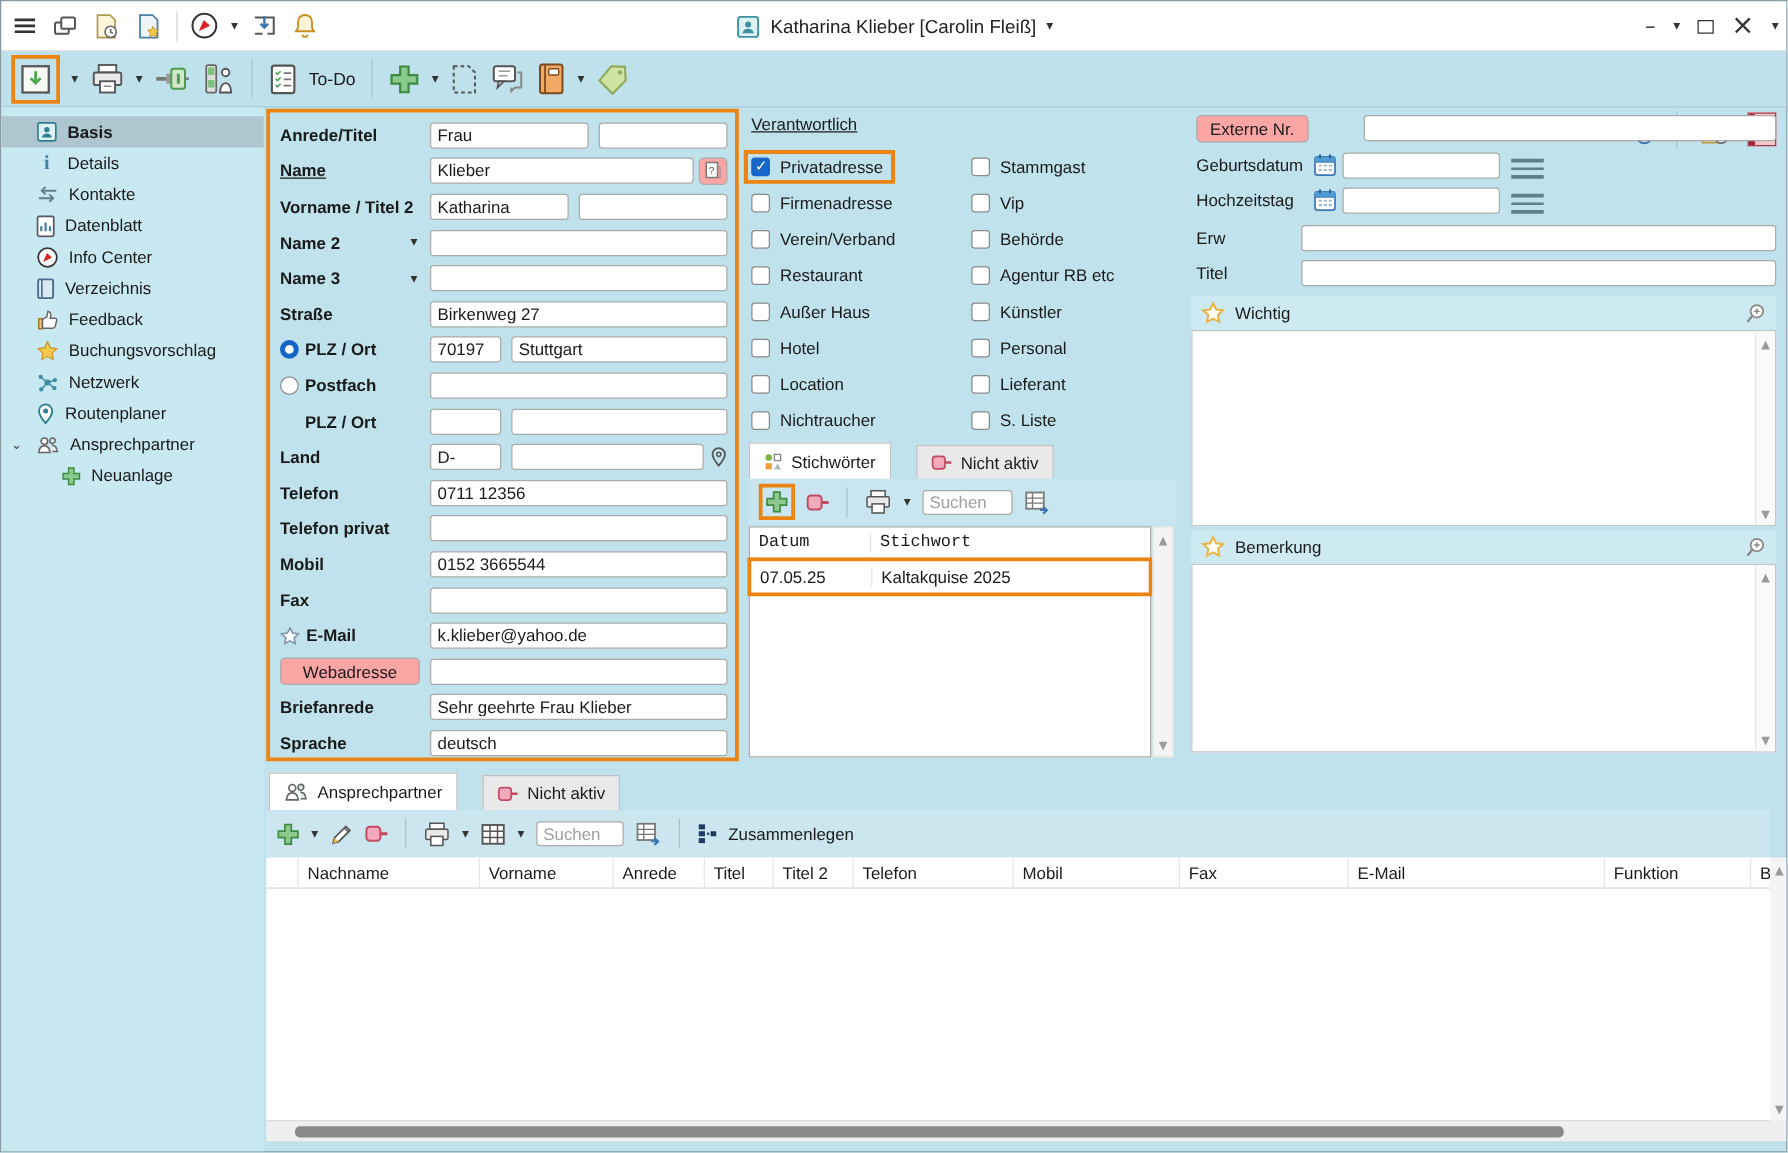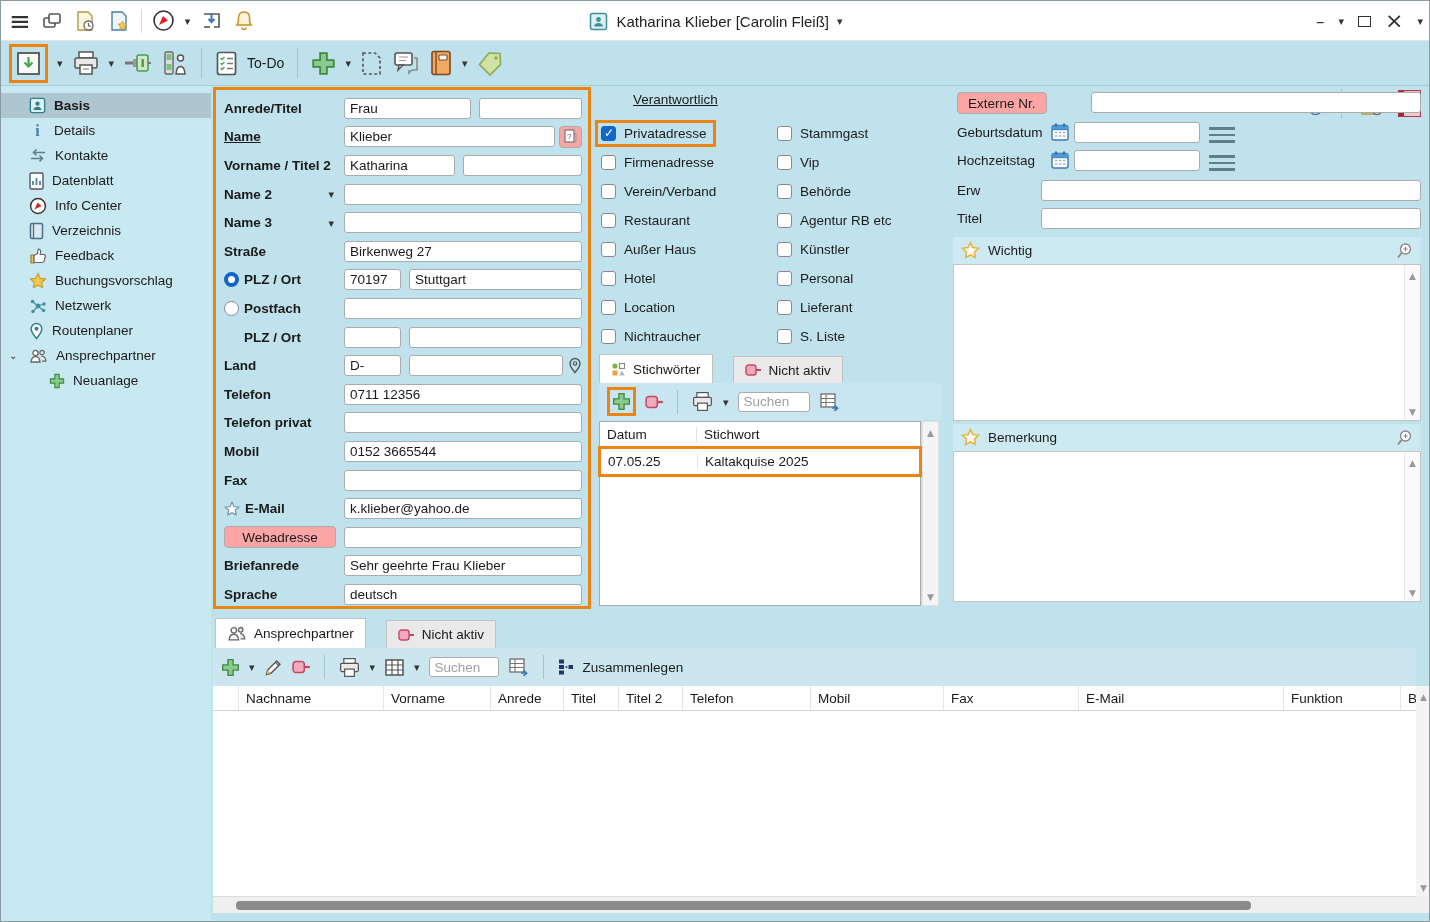--- a/index.html
+++ b/index.html
@@ -50,35 +50,35 @@
   .in.full { flex:1; min-width:0; }
   .gap { width:8px; flex:none; }
   .cb { width:15px; height:15px; border:1px solid #8a8a8a; border-radius:3px; background:#fff; flex:none; position:relative; }
   .cb.on { background:#1467c8; border-color:#1467c8; }
   .cb.on::after { content:"✓"; position:absolute; left:2px; top:-1px; color:#fff; font-size:12px; }
   .radio { width:15px; height:15px; border-radius:50%; border:1px solid #8a8a8a; background:#fff; flex:none; }
   .radio.on { border:4.5px solid #1364c8; }
   .btnish { height:22px; border:1px solid #ababab; border-radius:4px; background:#fca5a5; display:inline-flex; align-items:center; justify-content:center; padding:0 10px; }
 
   
-  .ver-row { position:absolute; left:600px; top:91px; width:340px; display:flex; align-items:center;margin-left:32px; }
+  .ver-row { position:absolute; left:600px; top:91px; width:340px; display:flex; align-items:center; }
   .cbgrid { position:absolute; left:600px; top:118px; width:342px; display:grid; grid-template-columns:176px 166px; grid-auto-rows:29px; align-items:center; }
   .cbitem { display:flex; align-items:center; gap:8px; }
   .hl { box-shadow:0 0 0 3px #eb8410; padding:3px 6px 3px 3px; margin-left:-3px; }
 
   .tabs { position:absolute; display:flex; align-items:flex-end;gap:20px; }
   .tab { display:flex; align-items:center; gap:7px; height:29px; padding:0 11px; border:1px solid #c2c2c2; border-bottom:none; font-size:13.5px; }
   .tab.active { background:#fff; position:relative; z-index:2; }
   .tab.inactive { background:#e9e9e9; height:27px; }
 
   .strip { position:absolute; background:#c9e5ef; display:flex; align-items:center; gap:9px; padding:0 8px; }
   .search { width:72px; height:20px; }
 
   .kw-table { position:absolute; left:598px; top:420px; width:322px; height:185px; background:#fff; border:1px solid #ababab; }
-  .kw-head { display:flex; height:25px; border-bottom:1px solid #d8d8d8; align-items:center; }
+  .kw-head { display:flex; height:25px; border-bottom:1px solid #d8d8d8; align-items:center;font-family:Liberation Mono, monospace; }
   .kw-c1 { width:97px; padding-left:7px; border-right:1px solid #e3e3e3; }
   .kw-c2 { flex:1; padding-left:7px; }
   .kw-row { display:flex; height:25px; align-items:center; box-shadow:0 0 0 3px #eb8410; position:relative; margin:2px 1px; background:#fff; }
   .scrollv { background:#f4f4f4; border:1px solid #e2e2e2; display:flex; flex-direction:column; justify-content:space-between; align-items:center; padding:3px 0; }
 
   
   .panel-head { position:absolute; height:27px; background:#cdeaf3; display:flex; align-items:center; gap:8px; padding:0 8px; }
   .panel-body { position:absolute; background:#fff; border:1px solid #c5c5c5; }
   .ham3 { display:flex; flex-direction:column; gap:4px; }
   .ham3 i { display:block; width:26px; height:2.6px; background:#5f7f8a; }

